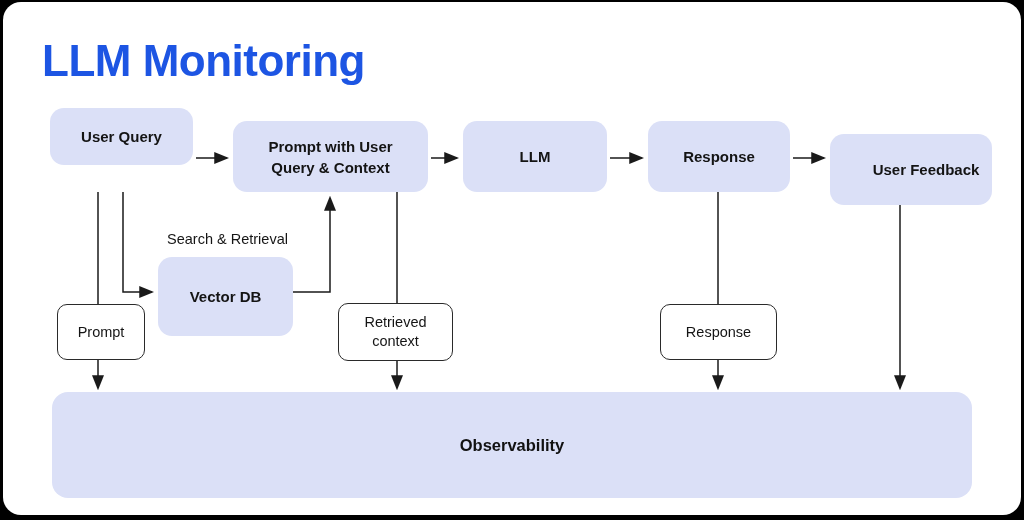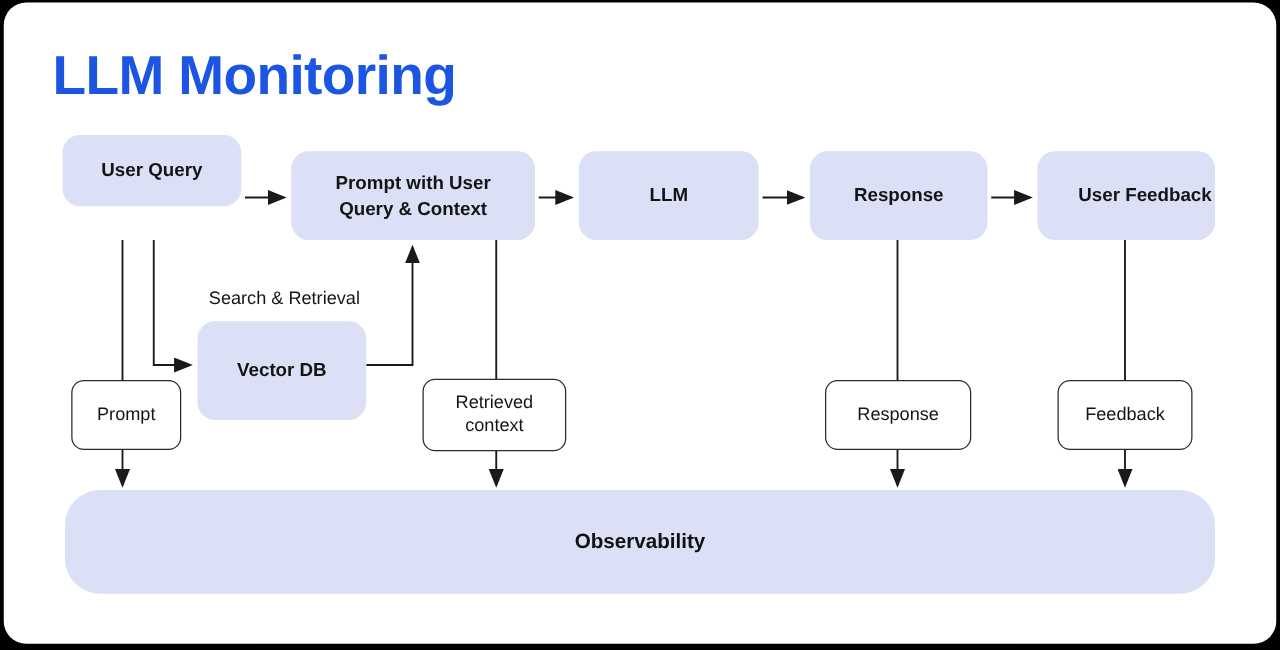--- a/index.html
+++ b/index.html
@@ -18,30 +18,30 @@
   .page-title{position:absolute;left:42px;top:36px;
     font-size:44px;font-weight:bold;letter-spacing:-0.5px;color:var(--title-blue);text-align:center;}
   .connectors{position:absolute;left:0;top:0;width:1024px;height:520px;z-index:2;}
   .node{position:absolute;display:flex;align-items:center;justify-content:center;
     text-align:center;color:#141414;z-index:3;}
   .node.fill{background:var(--node-fill);border-radius:14px;
     font-weight:bold;font-size:15px;line-height:21px;}
   .node.tap{background:var(--canvas);border:1.4px solid #2a2a2a;border-radius:10px;
     font-weight:normal;font-size:14.5px;line-height:19px;padding:4px 10px;}
   .annotation{position:absolute;text-align:center;font-size:14.5px;color:#151515;z-index:3;}
-  .sink{position:absolute;left:52px;top:392px;width:920px;height:83px;
-    background:var(--node-fill);border-radius:28px;display:flex;align-items:center;
+  .sink{position:absolute;left:52px;top:392px;width:920px;height:106px;
+    background:var(--node-fill);border-radius:16px;display:flex;align-items:center;
     justify-content:center;font-weight:bold;font-size:16.5px;color:#111;z-index:1;}
 
   
   .n-user-query{left:50px;top:108px;width:143px;height:57px;}
   .n-prompt-ctx{left:233px;top:121px;width:195px;height:71px;padding:0 30px;}
   .n-llm{left:463px;top:121px;width:144px;height:71px;}
   .n-response{left:648px;top:121px;width:142px;height:71px;}
-  .n-user-feedback{left:830px;top:121px;width:142px;height:71px;padding-left:30px;}
+  .n-user-feedback{left:830px;top:134px;width:162px;height:71px;padding-left:30px;}
   .n-vector-db{left:158px;top:257px;width:135px;height:79px;}
   .a-search{left:150px;top:231px;width:155px;}
 
   
   .t-prompt{left:57px;top:304px;width:88px;height:56px;}
   .t-retrieved{left:338px;top:303px;width:115px;height:58px;}
   .t-response{left:660px;top:304px;width:117px;height:56px;}
   .t-feedback{left:846px;top:304px;width:108px;height:56px;}
 </style>
 </head>
@@ -81,14 +81,13 @@
   <div class="node fill n-llm">LLM</div>
   <div class="node fill n-response">Response</div>
   <div class="node fill n-user-feedback">User Feedback</div>
 
   <div class="annotation a-search">Search &amp; Retrieval</div>
   <div class="node fill n-vector-db">Vector DB</div>
 
   <div class="node tap t-prompt">Prompt</div>
   <div class="node tap t-retrieved">Retrieved context</div>
   <div class="node tap t-response">Response</div>
-  <div class="node tap t-feedback">Feedback</div>
 </div>
 
 </body></html>

